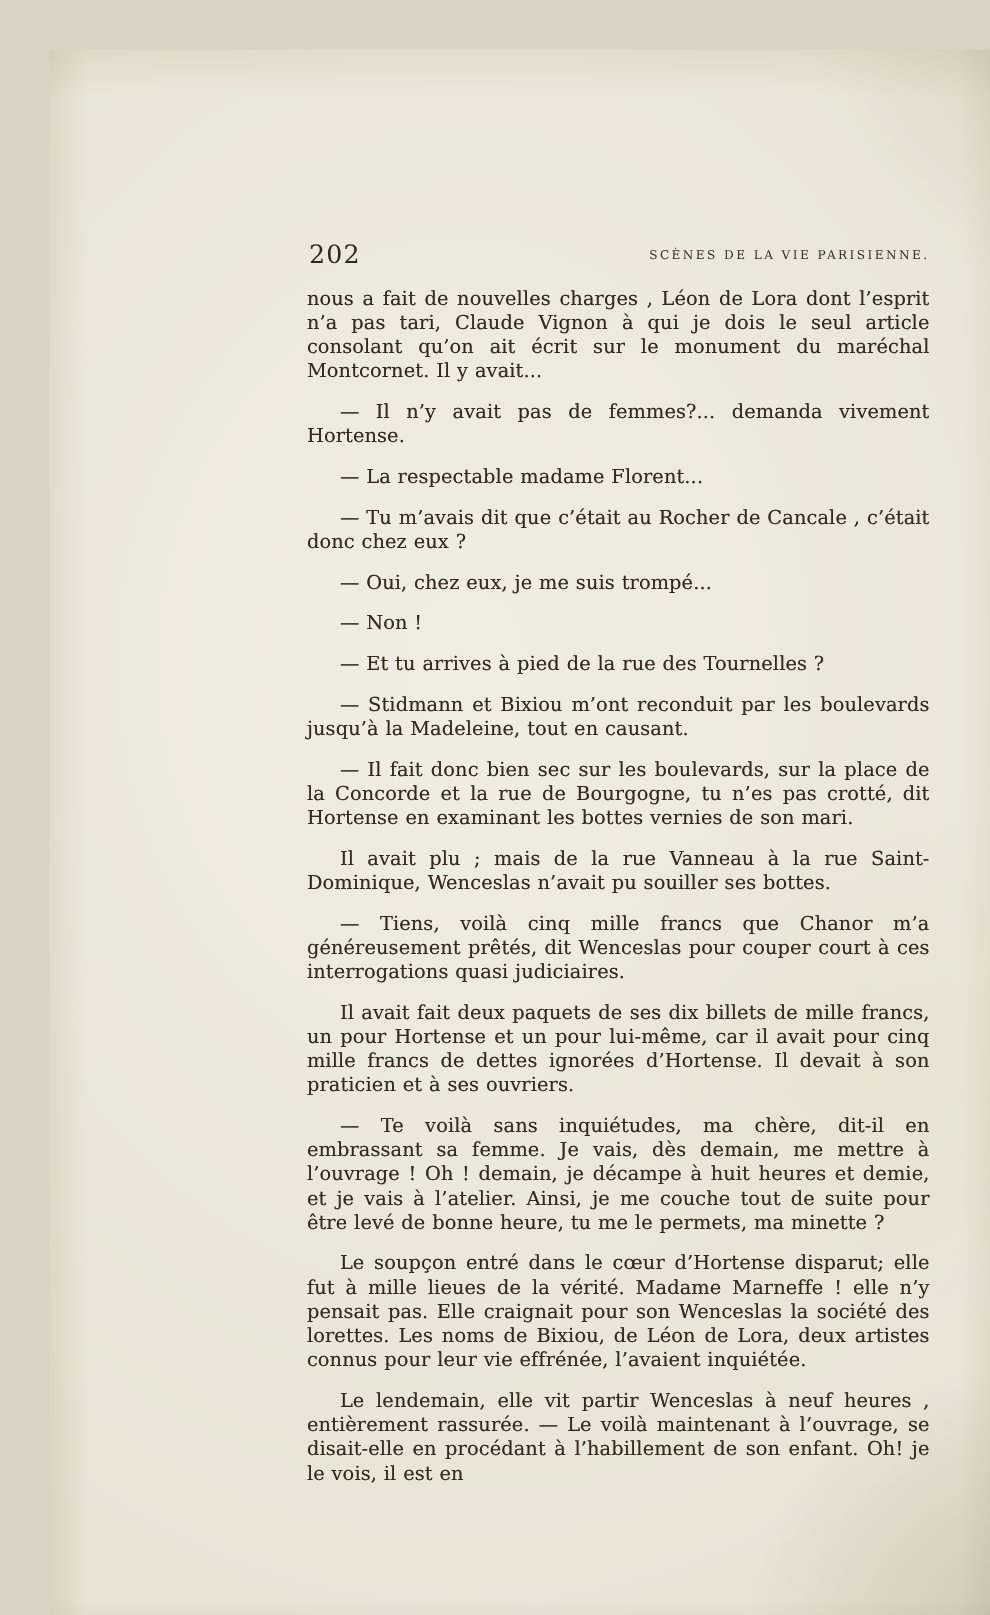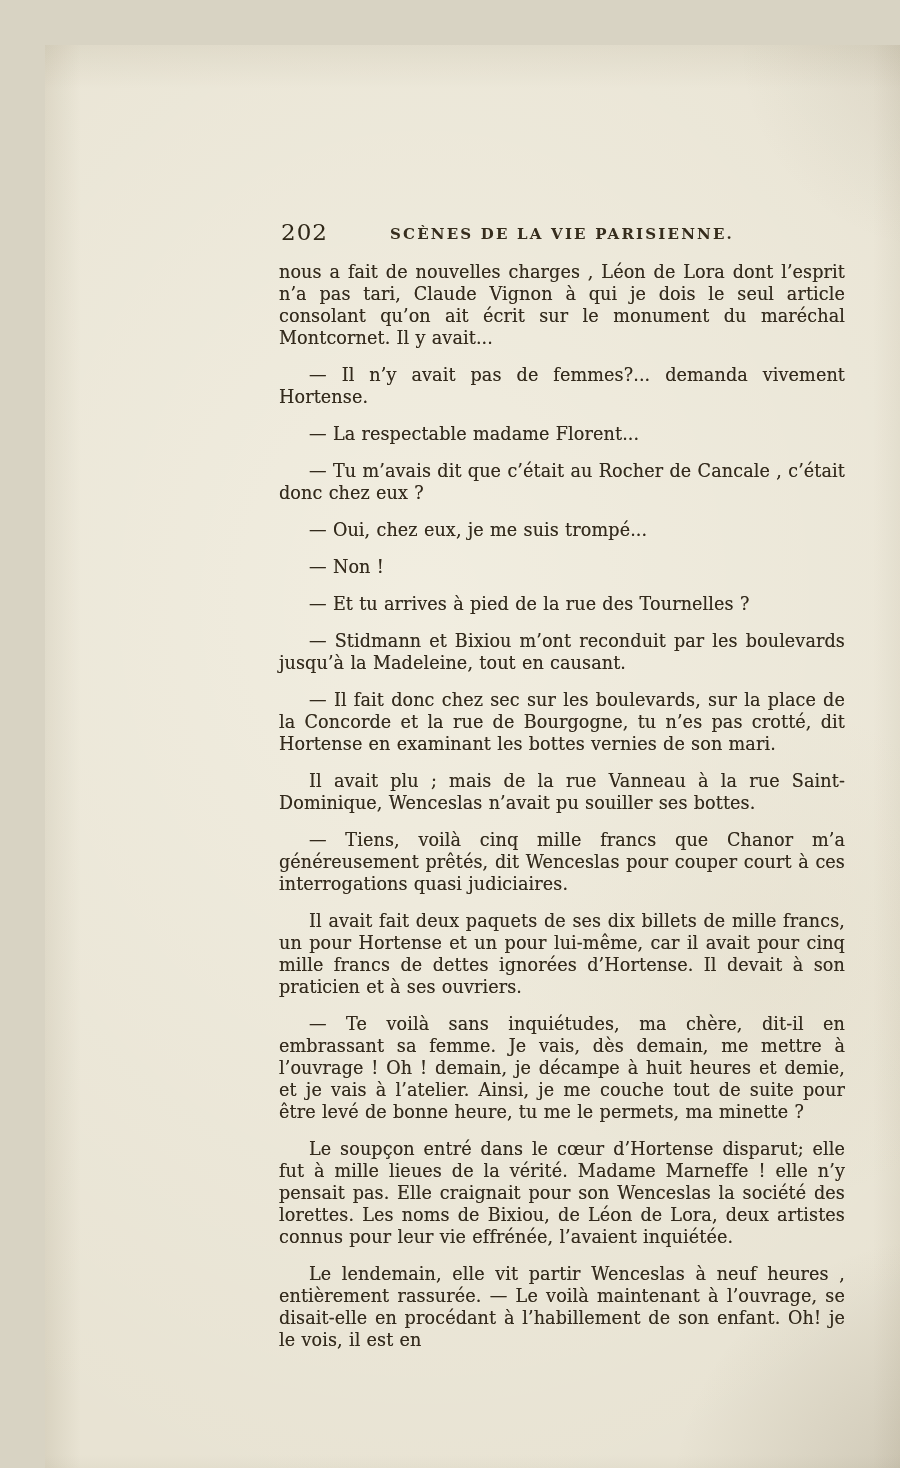--- a/index.html
+++ b/index.html
@@ -36,27 +36,26 @@
   }
   .page-number {
     position: absolute;
     left: 2px;
     top: 0;
     font-size: 23px;
     letter-spacing: 1px;
     color: #2f2718;
   }
   .running-title {
-    text-align: center;
+    text-align: right;
     padding-top: 6px;
-    font-size: 15px;
+    font-size: 11px;
     letter-spacing: 2.2px;
     white-space: nowrap;
     color: #362d1d;
-    font-weight: bold;
   }
 
   .text-block {
     position: absolute;
     top: 186px;
     left: 204px;
     width: 596px;
     font-size: 17.6px;
     line-height: 22px;
     letter-spacing: 0.1px;
@@ -83,21 +82,21 @@
 
   <div class="text-block">
     <p class="no-indent">nous a fait de nouvelles charges&nbsp;, Léon de Lora dont l’esprit n’a pas tari, Claude Vignon à qui je dois le seul article consolant qu’on ait écrit sur le monument du maréchal Montcornet. Il y avait...</p>
     <p>— Il n’y avait pas de femmes?... demanda vivement Hortense.</p>
     <p>— La respectable madame Florent...</p>
     <p>— Tu m’avais dit que c’était au Rocher de Cancale&nbsp;, c’était donc chez eux&nbsp;?</p>
     <p>— Oui, chez eux, je me suis trompé...</p>
     <p>— Non&nbsp;!</p>
     <p>— Et tu arrives à pied de la rue des Tournelles&nbsp;?</p>
     <p>— Stidmann et Bixiou m’ont reconduit par les boulevards jusqu’à la Madeleine, tout en causant.</p>
-    <p>— Il fait donc chez sec sur les boulevards, sur la place de la Concorde et la rue de Bourgogne, tu n’es pas crotté, dit Hortense en examinant les bottes vernies de son mari.</p>
+    <p>— Il fait donc bien sec sur les boulevards, sur la place de la Concorde et la rue de Bourgogne, tu n’es pas crotté, dit Hortense en examinant les bottes vernies de son mari.</p>
     <p>Il avait plu&nbsp;; mais de la rue Vanneau à la rue Saint-Dominique, Wenceslas n’avait pu souiller ses bottes.</p>
     <p>— Tiens, voilà cinq mille francs que Chanor m’a généreusement prêtés, dit Wenceslas pour couper court à ces interrogations quasi judiciaires.</p>
     <p>Il avait fait deux paquets de ses dix billets de mille francs, un pour Hortense et un pour lui-même, car il avait pour cinq mille francs de dettes ignorées d’Hortense. Il devait à son praticien et à ses ouvriers.</p>
     <p>— Te voilà sans inquiétudes, ma chère, dit-il en embrassant sa femme. Je vais, dès demain, me mettre à l’ouvrage&nbsp;! Oh&nbsp;! demain, je décampe à huit heures et demie, et je vais à l’atelier. Ainsi, je me couche tout de suite pour être levé de bonne heure, tu me le permets, ma minette&nbsp;?</p>
     <p>Le soupçon entré dans le cœur d’Hortense disparut; elle fut à mille lieues de la vérité. Madame Marneffe&nbsp;! elle n’y pensait pas. Elle craignait pour son Wenceslas la société des lorettes. Les noms de Bixiou, de Léon de Lora, deux artistes connus pour leur vie effrénée, l’avaient inquiétée.</p>
     <p>Le lendemain, elle vit partir Wenceslas à neuf heures&nbsp;, entièrement rassurée. — Le voilà maintenant à l’ouvrage, se disait-elle en procédant à l’habillement de son enfant. Oh! je le vois, il est en</p>
   </div>
 
 </div>
 

